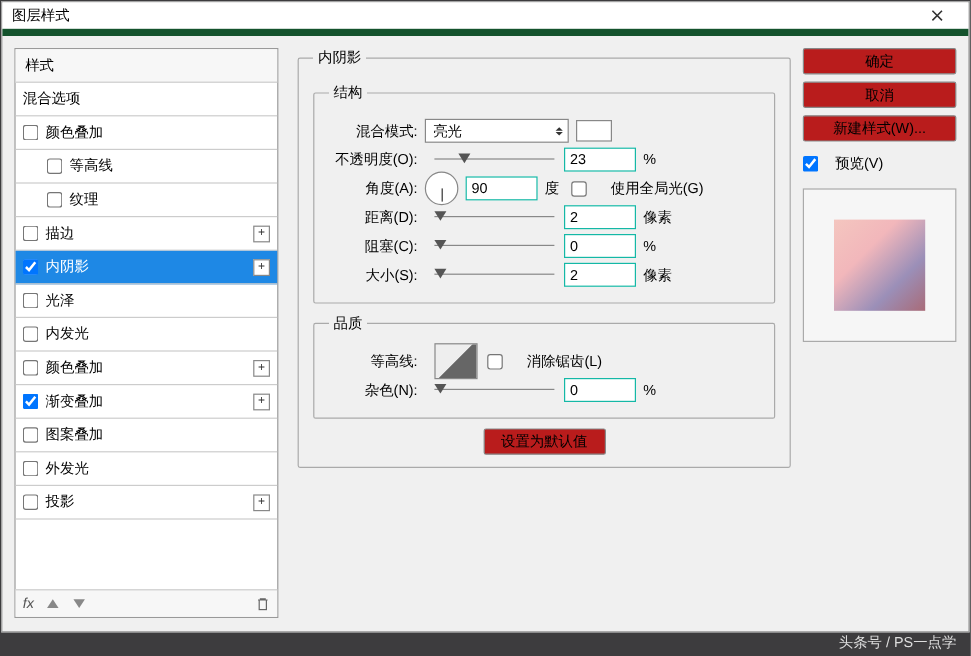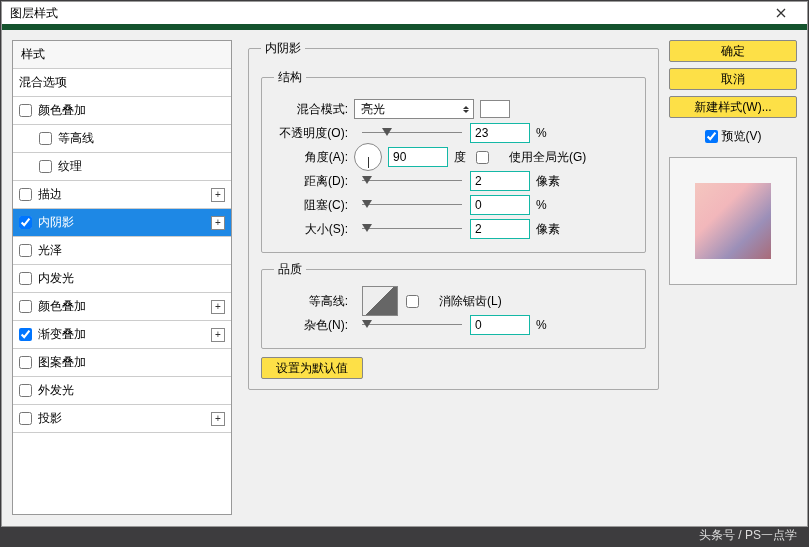--- a/index.html
+++ b/index.html
@@ -35,25 +35,25 @@
 .colorbox{width:30px;height:18px;border:1px solid #888;background:#fff;margin-left:6px}
 .slider{flex:0 0 100px;height:14px;position:relative;margin:0 8px}
 .slider .track{position:absolute;top:6px;left:0;right:0;height:1px;background:#888}
 .slider .thumb{position:absolute;top:2px;width:0;height:0;border-left:5px solid transparent;border-right:5px solid transparent;border-top:8px solid #555}
 .numinput{width:60px;height:20px;border:1px solid #14b8a6;background:#fff;padding:0 4px}
 .unit{margin-left:6px}
 .dial{width:28px;height:28px;border:1px solid #888;border-radius:50%;background:#fff;position:relative;margin-right:6px}
 .dial .needle{position:absolute;left:50%;top:50%;width:1px;height:11px;background:#333;transform-origin:top center;transform:rotate(0deg)}
 .chk{display:flex;align-items:center;gap:20px}
 .contour{width:36px;height:30px;border:1px solid #888;background:linear-gradient(135deg,#eee 0%,#eee 49%,#666 50%,#666 100%);margin:0 8px}
-.btnrow{display:flex;gap:14px;justify-content:flex-start;margin-top:8px}
-.btn{border:1px solid #888;background:#fde047;padding:3px 14px;height:22px;display:flex;align-items:center;cursor:pointer;border-radius:2px}
+.btnrow{display:flex;gap:14px;justify-content:center;margin-top:8px}
+.btn{border:1px solid #888;background:#b91c1c;padding:3px 14px;height:22px;display:flex;align-items:center;cursor:pointer;border-radius:2px}
 .rightcol{width:142px;padding:10px 10px 10px 4px;display:flex;flex-direction:column;gap:6px}
 .rightcol .btn{justify-content:center;width:128px}
-.preview-chk{display:flex;align-items:center;justify-content:center;gap:4px;margin-top:4px}
+.preview-chk{display:flex;align-items:center;gap:14px;margin-top:4px}
 .previewbox{margin-top:6px;width:128px;height:128px;border:1px solid #aaa;background:#f6f6f6;display:flex;align-items:center;justify-content:center}
 .swatch{width:76px;height:76px;background:linear-gradient(135deg,#f4c6bf 0%,#f2b7bb 35%,#9b8fb8 70%,#a96b78 100%)}
 .watermark{position:absolute;right:12px;bottom:3px;color:#ddd;font-size:12px}
 .foot svg{width:12px;height:12px}
 </style>
 </head>
 <body>
 
 <div class="dialog">
   <div class="titlebar">
@@ -120,20 +120,32 @@
               <input type="checkbox" style="">
               <span>外发光</span>
             </div>
             <div class="item">
               <input type="checkbox" style="">
               <span>投影</span>
               <span class="plus">+</span>
             </div>
           </div>
         <div class="spacer"></div>
+        <div class="foot">
+          <span>fx</span>
+          <svg viewBox="0 0 10 10">
+              <path d="M5 2 L9 8 L1 8 Z" fill="#888"></path>
+            </svg>
+          <svg viewBox="0 0 10 10">
+              <path d="M5 8 L9 2 L1 2 Z" fill="#888"></path>
+            </svg>
+          <svg class="trash" viewBox="0 0 12 12">
+              <path d="M2 3 H10 M4 3 V2 H8 V3 M3 3 V11 H9 V3" stroke="#666" fill="none"></path>
+            </svg>
+        </div>
       </div>
     </div>
 
     <div class="main">
       <fieldset>
         <legend>内阴影</legend>
         <fieldset class="inner-fs">
           <legend>结构</legend>
           <div class="row">
             <span class="lab">混合模式:</span>

